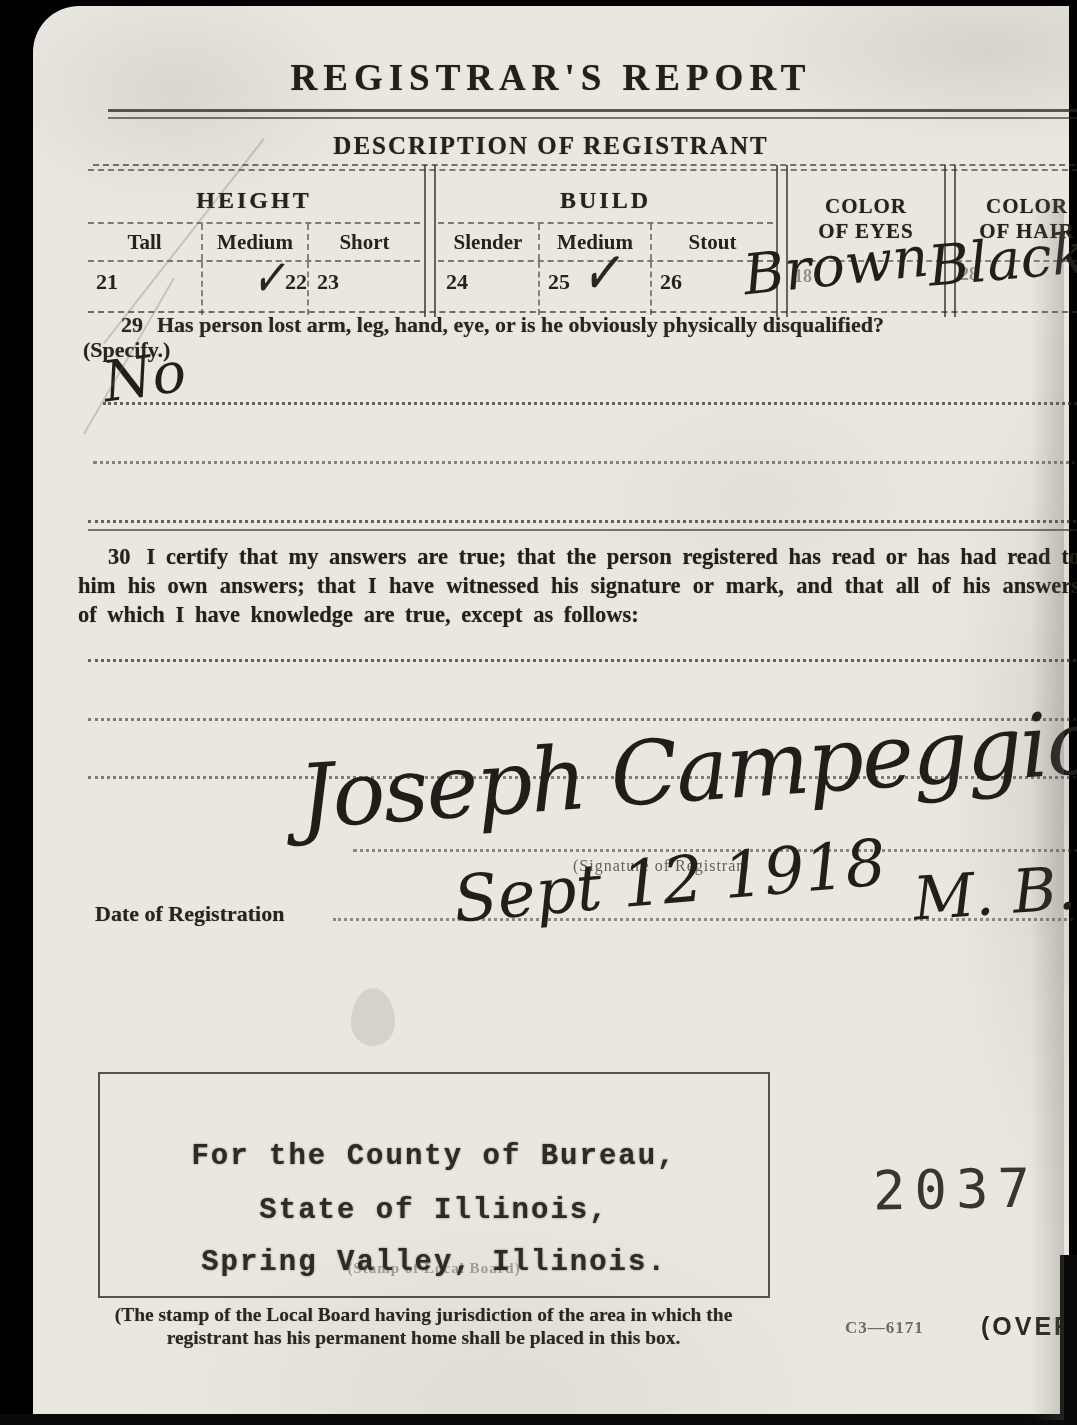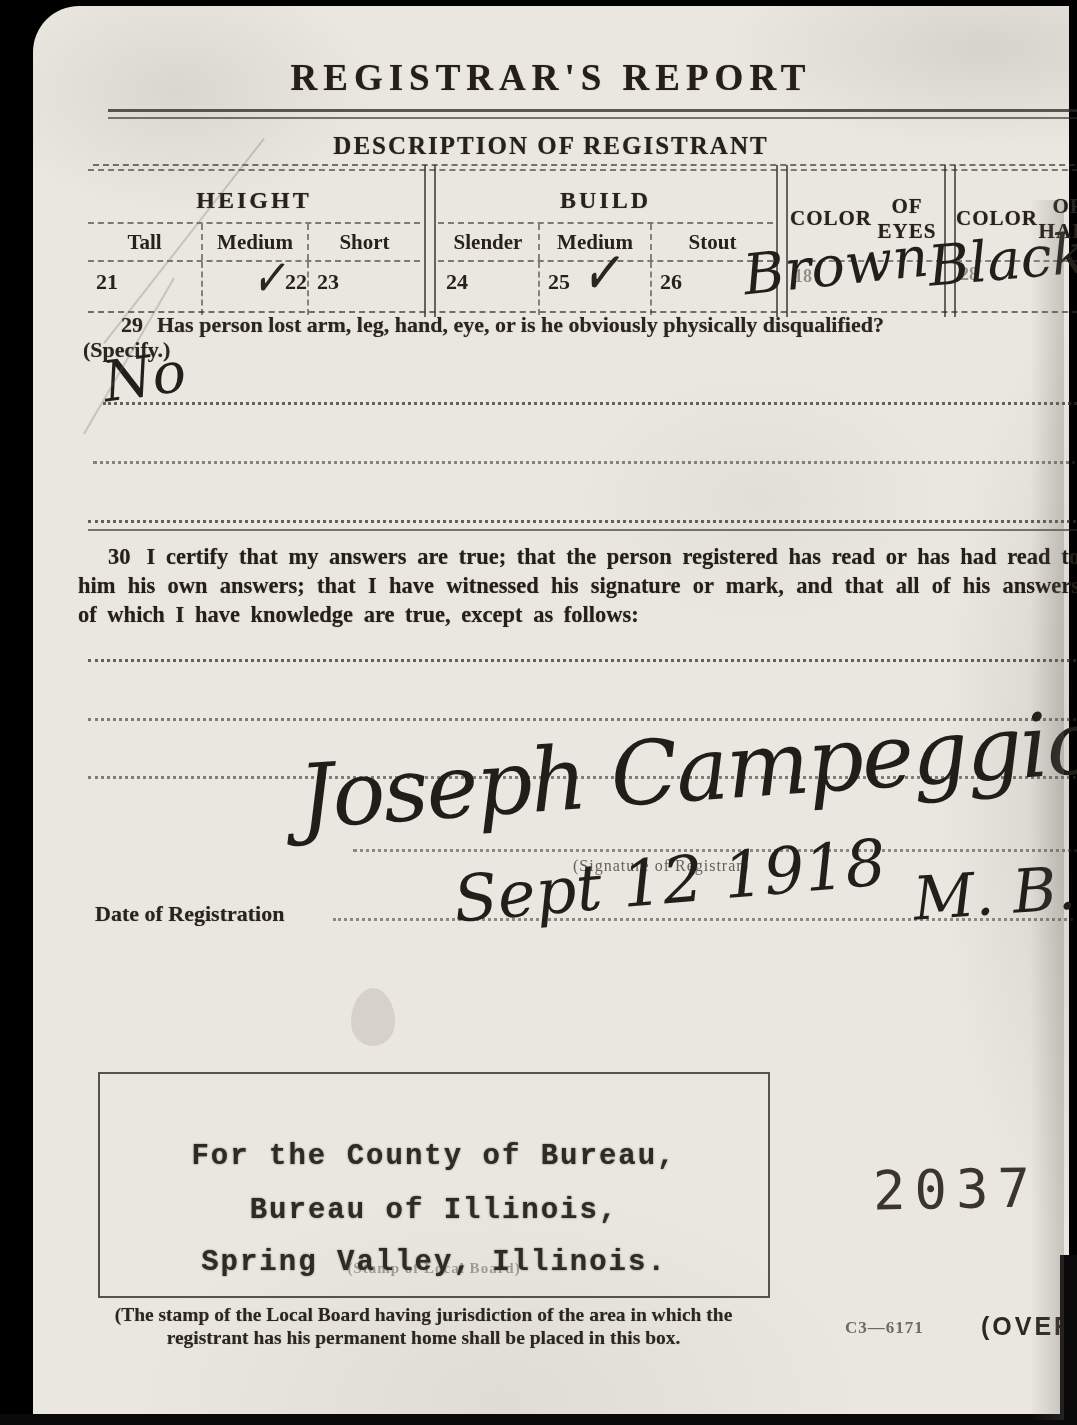--- a/index.html
+++ b/index.html
@@ -61,23 +61,23 @@
   .grp-row{display:flex;}
   .grp-row.names{height:36px;border-bottom:2px dashed rgba(50,46,40,.6);}
   .grp-row.names .cell{line-height:36px;text-align:center;font-size:21px;font-weight:bold;color:#27231c;}
   .grp-row.nums{height:53px;}
   .grp-row.nums .cell{line-height:40px;text-align:left;padding-left:8px;font-size:22px;font-weight:bold;color:#27231c;}
   .cell{box-sizing:border-box;}
   .cell + .cell{border-left:2px dashed rgba(50,46,40,.55);}
   .vrule{position:absolute;top:-6px;height:152px;width:8px;
     border-left:2px solid rgba(46,42,36,.7);border-right:2px solid rgba(46,42,36,.7);}
   .color-label{height:83px;border-bottom:2px dashed rgba(50,46,40,.55);
-    display:flex;flex-direction:row;justify-content:center;text-align:center;
+    display:flex;flex-direction:column;justify-content:center;text-align:center;
     font-size:21px;font-weight:bold;letter-spacing:1px;line-height:25px;color:#27231c;
-    text-shadow:0 0 1px rgba(36,32,25,.5);align-items:center;}
+    text-shadow:0 0 1px rgba(36,32,25,.5);}
   .faintnum{position:absolute;font-size:18px;font-weight:bold;color:rgba(60,55,48,.5);}
 
   
   .hand{font-family:"DejaVu Serif", serif;font-style:italic;color:#221f1b;}
   .check{position:absolute;font-family:"DejaVu Serif", serif;color:#2a2620;
     transform:rotate(12deg) scaleY(1.5);font-size:38px;line-height:1;}
   .hw-eyes{position:absolute;left:655px;top:62px;font-size:56px;transform:rotate(-6deg);white-space:nowrap;}
   .hw-hair{position:absolute;left:840px;top:56px;font-size:56px;transform:rotate(-5deg);white-space:nowrap;}
 
   .q29{position:absolute;left:50px;top:306px;width:1012px;font-size:22px;font-weight:bold;
@@ -216,21 +216,21 @@
     <div class="date-label">Date of Registration</div>
     <div class="rule dotrule" style="left:300px;top:912px;width:740px;opacity:.7;"></div>
     <span class="hand hw-date">Sept 12 1918</span>
     <span class="hand hw-initials">M. B.</span>
 
     <div class="leaf"></div>
 
     <div class="stampbox">
       <div class="stamp-underprint">(Stamp of Local Board)</div>
       <div class="stampline sl2">For the County of Bureau,</div>
-      <div class="stampline sl3">Bureau of Illinois,</div>
+      <div class="stampline sl3">State of Illinois,</div>
       <div class="stampline sl4">Spring Valley, Illinois.</div>
     </div>
 
     <div class="serial">2037</div>
 
     <div class="footnote">(The stamp of the Local Board having jurisdiction of the area in which the registrant has his permanent home shall be placed in this box.</div>
     <div class="formnum">C3—6171</div>
     <div class="over">(OVER)</div>
 
     <div class="crease crease1"></div>

